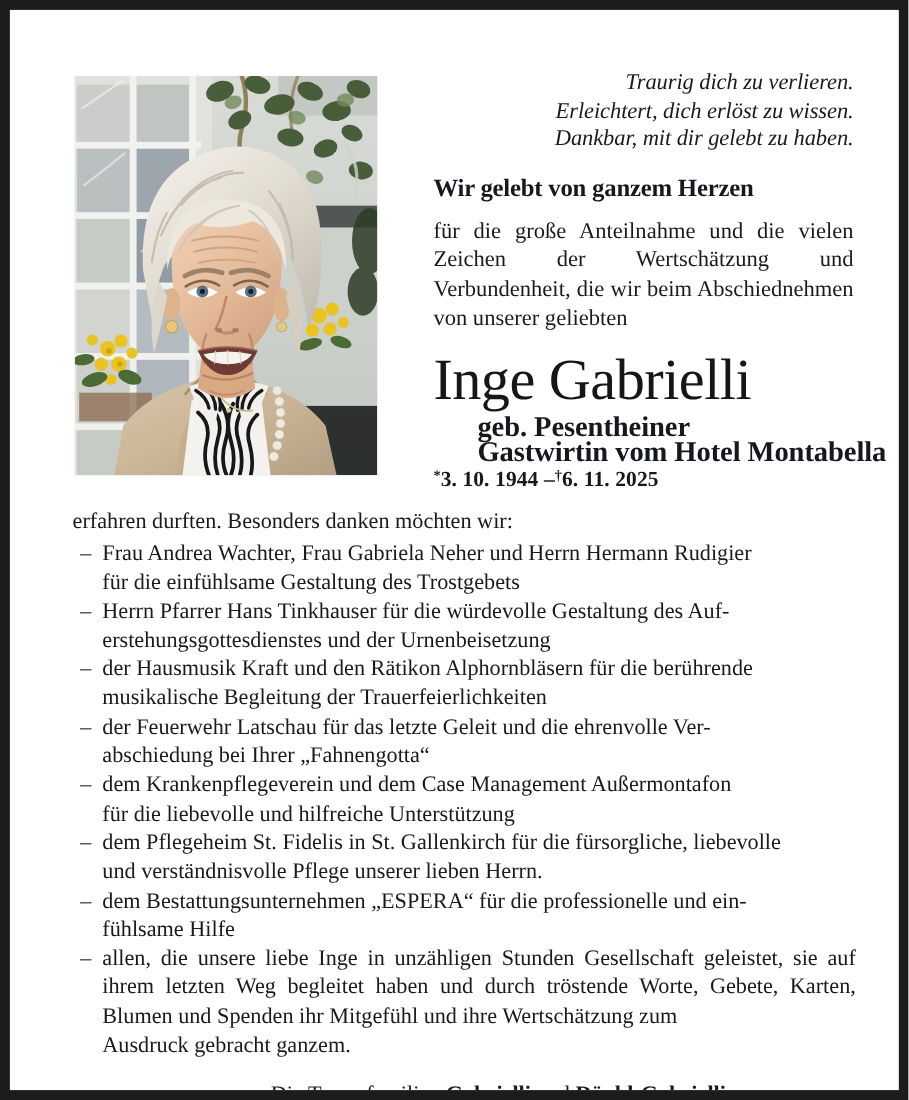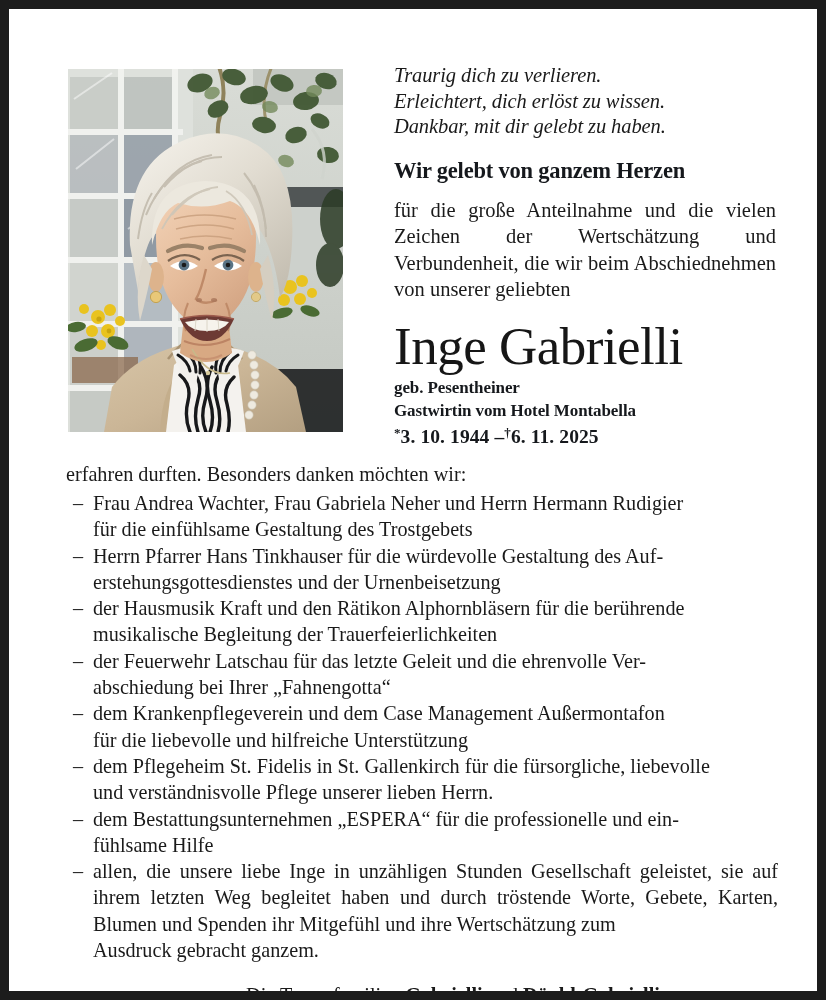--- a/index.html
+++ b/index.html
@@ -63,21 +63,21 @@
     width: 382px;
   }
 
   .verse {
     font-style: italic;
     font-size: 20.5px;
     line-height: 25.5px;
     letter-spacing: -0.1px;
     color: #1a1a1a;
   }
-  .verse div { white-space: nowrap; }
+  .verse div { white-space: nowrap; text-align: right; }
 
   .thanks-heading {
     margin-top: 18px;
     font-weight: bold;
     font-size: 22.5px;
     line-height: 26px;
     letter-spacing: -0.2px;
     color: #15181c;
   }
 
@@ -94,24 +94,25 @@
     font-size: 53px;
     line-height: 58px;
     letter-spacing: -0.5px;
     font-weight: normal;
     color: #161616;
   }
 
   .sub-lines {
     margin-top: 1px;
     font-weight: bold;
-    font-size: 17px;
+    font-size: 26px;
     line-height: 23.5px;
     letter-spacing: -0.1px;
     color: #15181c;
+    margin-left: 40px;
   }
   .sub-lines div { white-space: nowrap; }
 
   .dates {
     margin-top: 2px;
     font-weight: bold;
     font-size: 19.5px;
     line-height: 24px;
     letter-spacing: 0.1px;
     color: #15181c;

